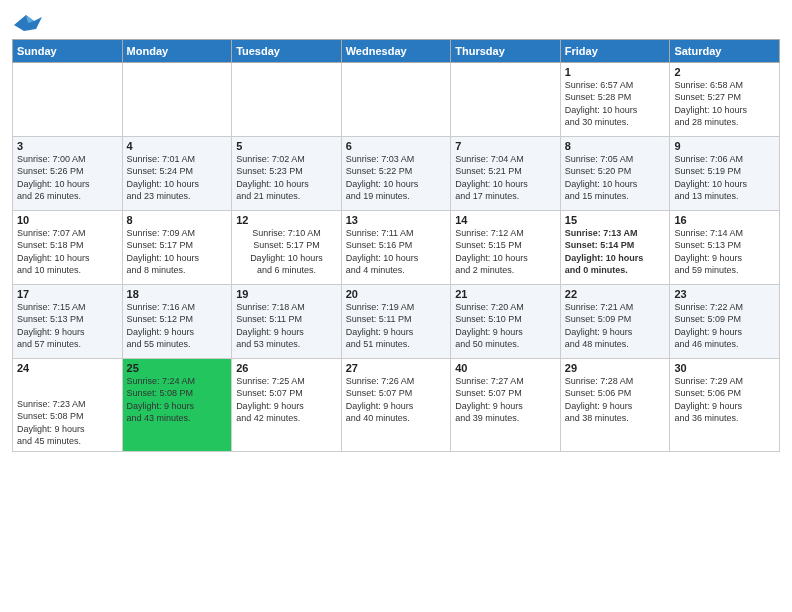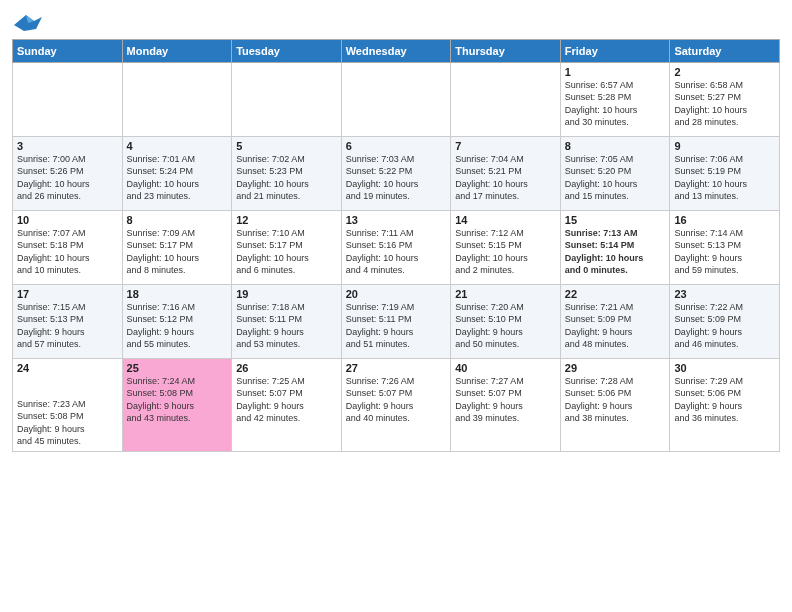--- a/index.html
+++ b/index.html
@@ -201,21 +201,21 @@
           </td>
           <td style="background: rgb(255, 255, 255);">
             <span class="day-num">8</span>
             <div class="day-info" style="white-space: pre-line;">Sunrise: 7:09 AM
 Sunset: 5:17 PM
 Daylight: 10 hours
 and 8 minutes.</div>
           </td>
           <td style="background: rgb(255, 255, 255);">
             <span class="day-num">12</span>
-            <div class="day-info" style="white-space: pre-line;">Sunrise: 7:10 AM
+            <div class="day-info" style="white-space: pre-line; text-align: center;">Sunrise: 7:10 AM
 Sunset: 5:17 PM
 Daylight: 10 hours
 and 6 minutes.</div>
           </td>
           <td style="background: rgb(255, 255, 255);">
             <span class="day-num">13</span>
             <div class="day-info" style="white-space: pre-line;">Sunrise: 7:11 AM
 Sunset: 5:16 PM
 Daylight: 10 hours
 and 4 minutes.</div>
@@ -294,21 +294,21 @@
           </td>
         </tr>
         <tr>
           <td style="background: rgb(255, 255, 255);">
             <span class="day-num">24</span>
             <div class="day-info" style="white-space: pre-line; margin-top: 24px;">Sunrise: 7:23 AM
 Sunset: 5:08 PM
 Daylight: 9 hours
 and 45 minutes.</div>
           </td>
-          <td style="background: #f9a8d4;">
+          <td style="background: #22c55e;">
             <span class="day-num">25</span>
             <div class="day-info" style="white-space: pre-line;">Sunrise: 7:24 AM
 Sunset: 5:08 PM
 Daylight: 9 hours
 and 43 minutes.</div>
           </td>
           <td style="background: rgb(255, 255, 255);">
             <span class="day-num">26</span>
             <div class="day-info" style="white-space: pre-line;">Sunrise: 7:25 AM
 Sunset: 5:07 PM

